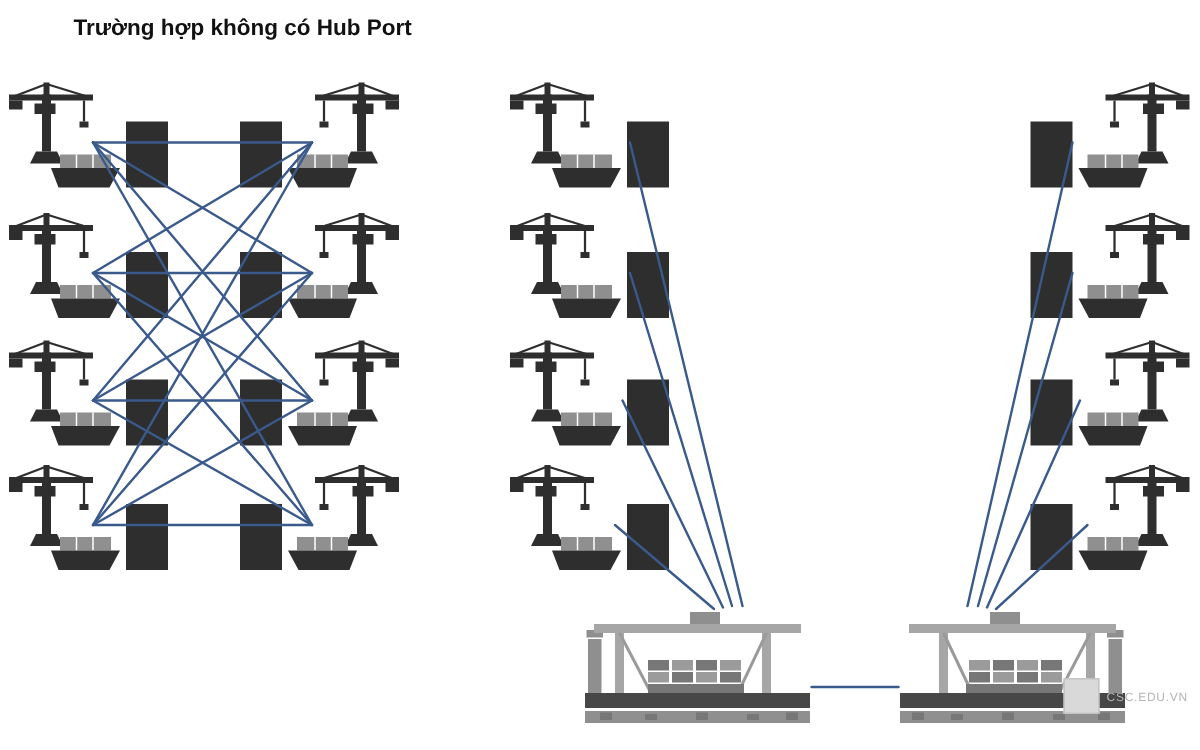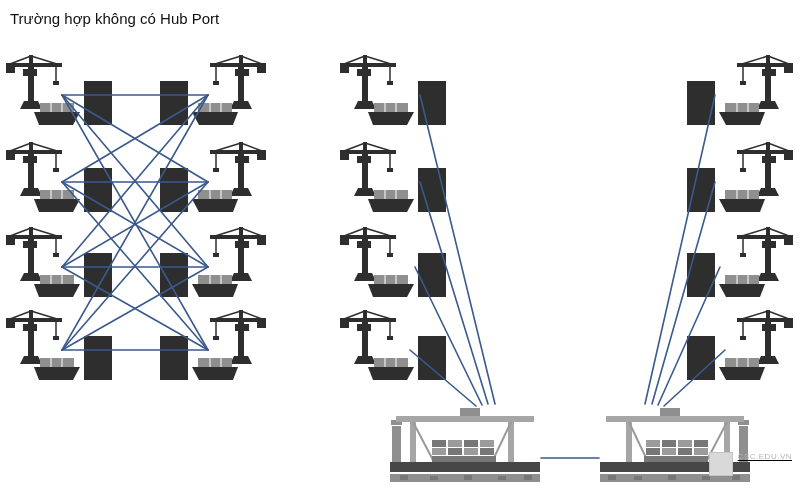--- a/index.html
+++ b/index.html
@@ -4,35 +4,35 @@
 <style>
   :root{
     --connection-line:#3a5a8c;
     --icon-dark:#2e2e2e;
     --icon-mid:#8f8f8f;
     --title-text:#111111;
   }
   html,body{margin:0;padding:0;}
   body{font-family:"Liberation Sans",sans-serif;background:#ffffff;}
   .stage{position:relative;width:800px;height:500px;background:#ffffff;overflow:hidden;}
-  .title{position:absolute;top:10px;font-size:15px;font-weight:normal;color:var(--title-text);white-space:nowrap;}
+  .title{position:absolute;top:10px;font-size:15px;font-weight:bold;color:var(--title-text);white-space:nowrap;margin-left:39px;}
   .title.left{left:10px;}
   .title.right{left:484px;}
   svg.diagram{position:absolute;left:0;top:0;}
   .dk{fill:var(--icon-dark);}
   .md{fill:var(--icon-mid);}
   .md2{fill:#a6a6a6;}
   .dk2{fill:#474747;}
   .c1{fill:#777777;}
   .c2{fill:#9b9b9b;}
   .thin{stroke:var(--icon-dark);stroke-width:1.5;fill:none;}
   .gthin{stroke:#9a9a9a;stroke-width:2;fill:none;}
   .wgrid{stroke:#ffffff;stroke-width:1;}
   .link{stroke:var(--connection-line);stroke-width:1.6;fill:none;stroke-linecap:round;}
-  .watermark{position:absolute;right:8px;bottom:24px;display:flex;gap:5px;text-decoration:underline;}
+  .watermark{position:absolute;right:8px;bottom:24px;display:flex;align-items:center;gap:5px;}
   .watermark .logo{width:22px;height:22px;background:#d9d9d9;border:1px solid #c4c4c4;}
   .watermark .wm-text{font-size:8px;color:#b5b5b5;letter-spacing:.5px;}
 </style>
 </head>
 <body>
 
 <div class="stage">
 
   <div class="title left">Trường hợp không có Hub Port</div>
 

